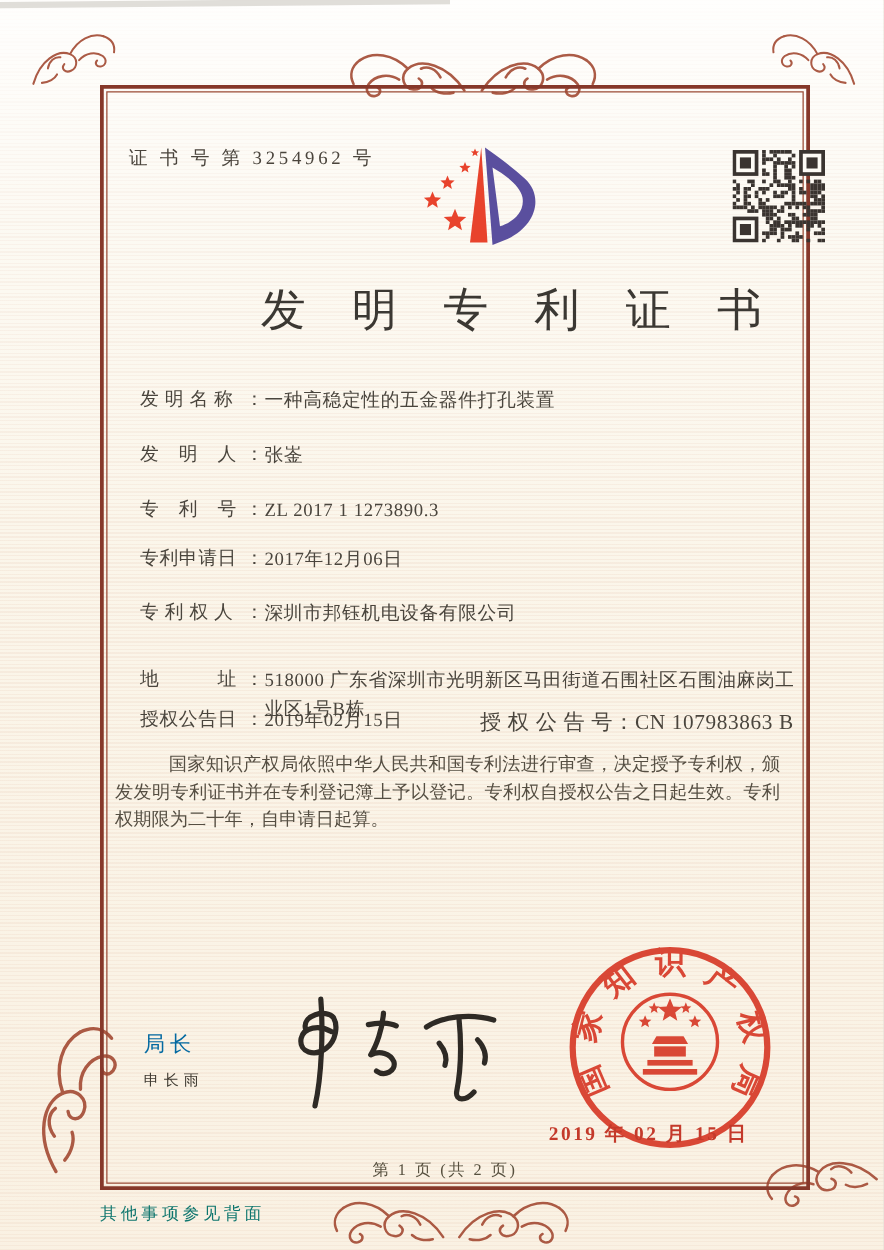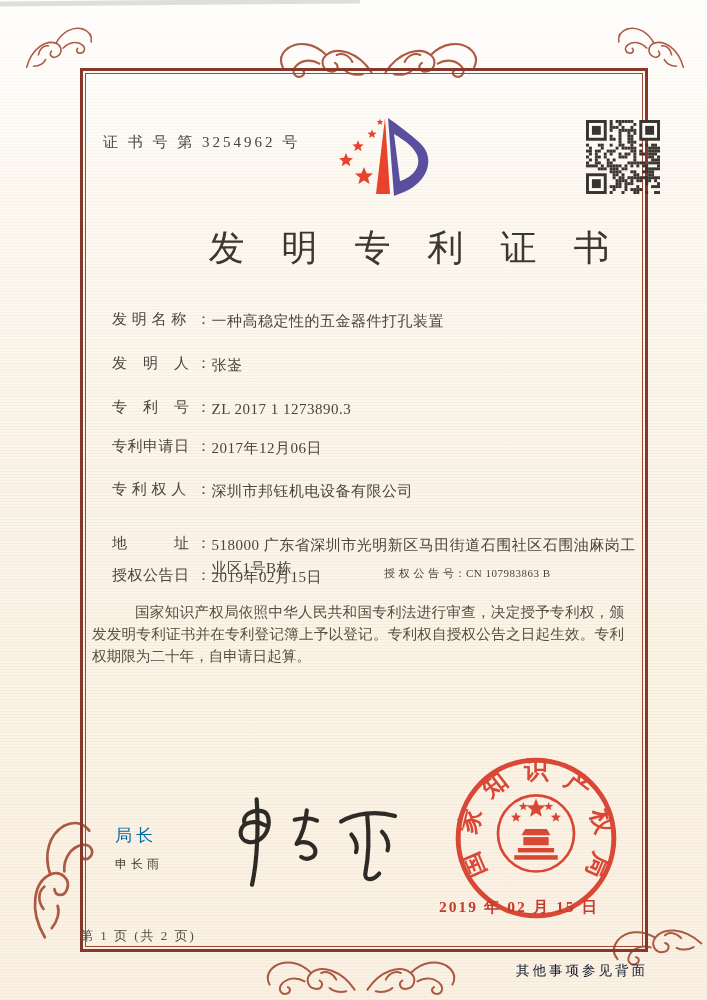--- a/index.html
+++ b/index.html
@@ -24,35 +24,35 @@
       linear-gradient(180deg, rgba(255,255,255,.9) 0%, rgba(255,255,255,.35) 18%, rgba(250,238,222,.15) 45%, rgba(246,228,206,.30) 100%),
       repeating-linear-gradient(0deg, rgba(210,150,125,.12) 0 1px, rgba(0,0,0,0) 1px 3px);
   }
   .scan-edge{position:absolute;left:0;top:0;width:360px;height:5px;background:#c7c3bc;opacity:.55;transform:rotate(-.5deg);z-index:1;}
   .inner-frame{
     position:absolute;left:80px;top:68px;width:568px;height:884px;z-index:2;
     border:3px solid var(--frame-red);box-sizing:border-box;
   }
   .inner-frame::after{content:"";position:absolute;inset:2px;border:1px solid #9a4a35;}
   .abs{position:absolute;z-index:3;}
-  .cert-no{left:103px;top:117px;font-size:15px;letter-spacing:3px;color:#4a443c;margin-top:16px;}
+  .cert-no{left:103px;top:117px;font-size:15px;letter-spacing:3px;color:#4a443c;}
   .title{left:80px;top:224px;width:658px;text-align:center;font-size:36px;letter-spacing:14px;
          color:var(--title-ink);font-weight:500;text-indent:14px;}
   .field-row{left:112px;font-size:15px;letter-spacing:.5px;color:#4a453d;}
   .field-row .lbl{display:inline-block;width:84px;white-space:nowrap;vertical-align:top;}
   .field-row .colon{vertical-align:top;}
   .field-row .val{display:inline-block;vertical-align:top;max-width:432px;line-height:23px;}
-  .row-grant-no{left:384px;font-size:11px;letter-spacing:.5px;color:#4a453d;}
+  .row-grant-no{left:384px;font-size:17px;letter-spacing:.5px;color:#4a453d;}
   .body-text{left:92px;top:601px;width:532px;font-size:14.6px;line-height:22px;
              color:#554e42;text-align:justify;}
   .body-text p{margin:0;text-indent:43px;}
   .issuer-title{left:115px;top:824px;font-size:17px;letter-spacing:4px;color:#0369a1;}
   .issuer-name{left:115px;top:856px;font-size:12px;letter-spacing:4px;color:#3e3930;}
-  .page-info{left:80px;top:927px;width:552px;text-align:left;font-size:13px;letter-spacing:2px;color:#57503f;}
-  .back-note{left:80px;top:962px;width:568px;text-align:right;font-size:13.5px;letter-spacing:3px;color:#0f172a;}
+  .page-info{left:80px;top:927px;width:552px;text-align:center;font-size:13px;letter-spacing:2px;color:#57503f;}
+  .back-note{left:80px;top:962px;width:568px;text-align:left;font-size:13.5px;letter-spacing:3px;color:#0f766e;}
   .seal-date{left:439px;top:897px;font-size:15.5px;letter-spacing:2px;color:var(--date-red);font-weight:bold;z-index:5;}
   .seal-wrap{left:450px;top:752px;width:172px;height:172px;z-index:4;opacity:.92;}
   .sig-wrap{left:213px;top:793px;width:195px;height:98px;}
   .logo-wrap{left:328px;top:112px;width:120px;height:100px;}
   .qr-wrap{left:586px;top:120px;width:74px;height:74px;}
   .orn{position:absolute;z-index:2;opacity:.9;}
   svg{display:block;}
 </style>
 </head>
 <body>

